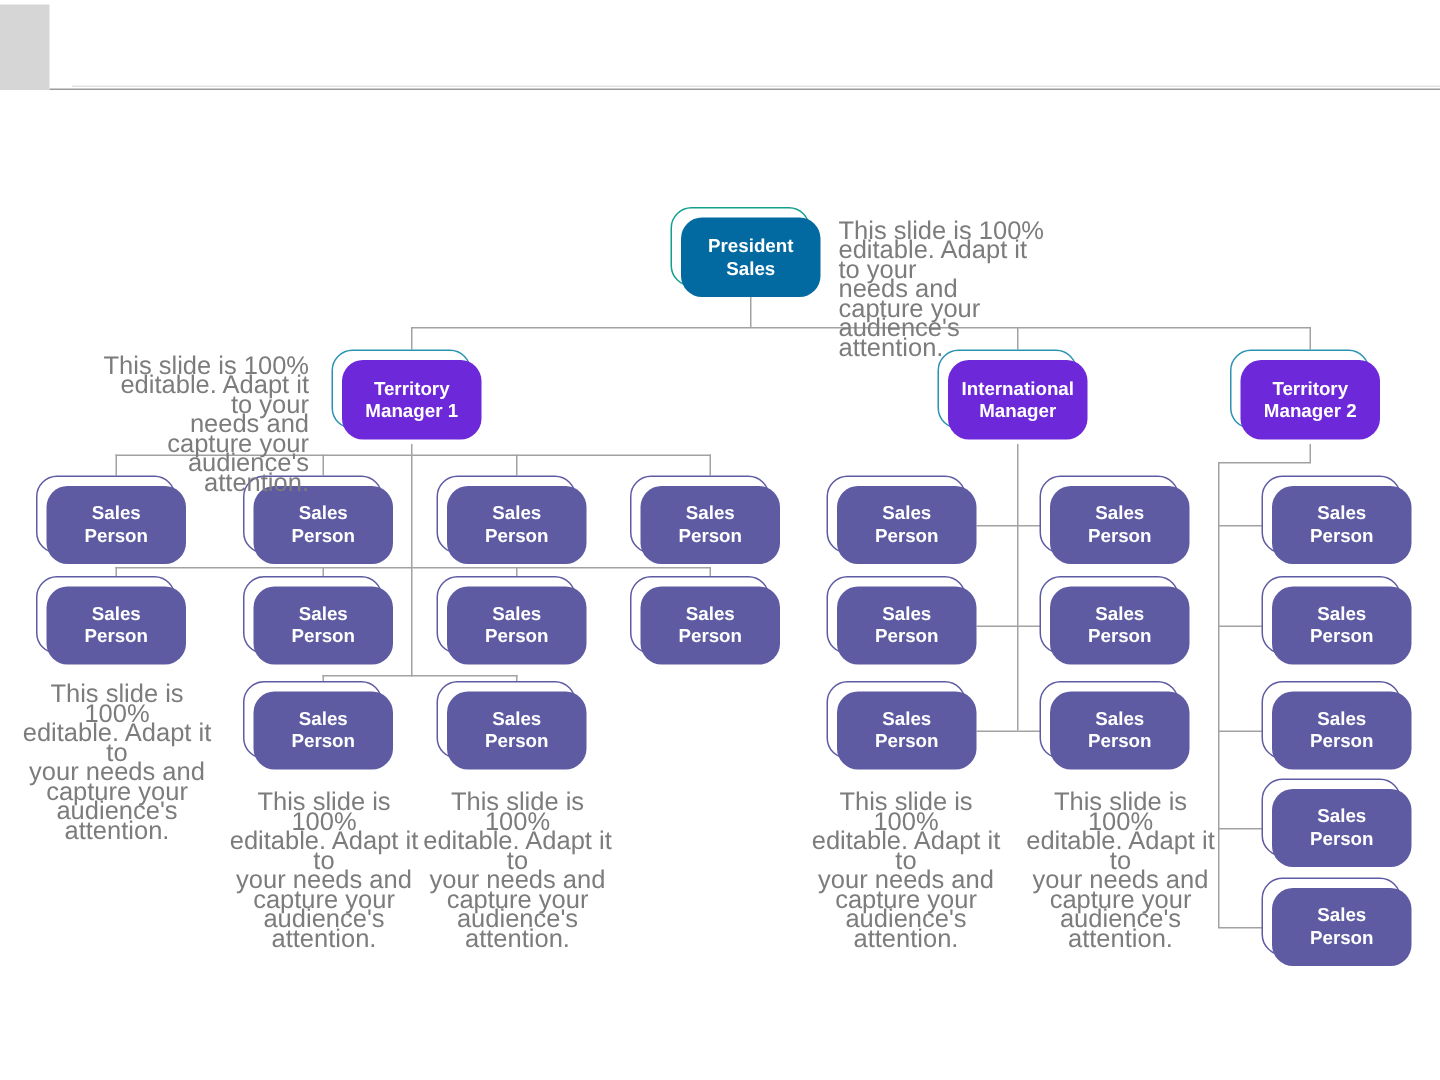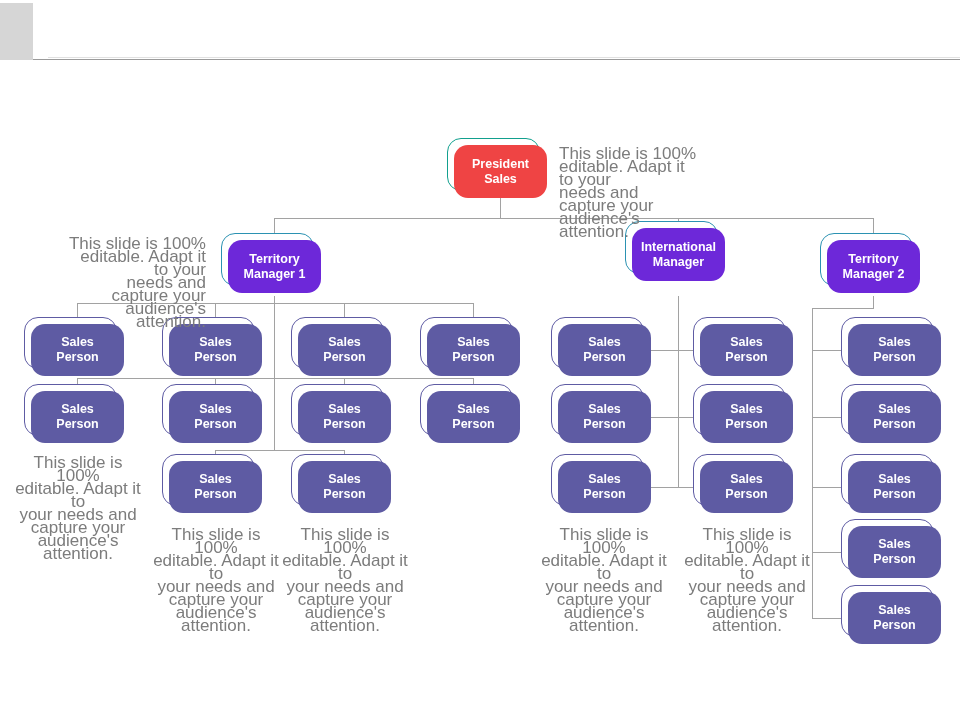--- a/index.html
+++ b/index.html
@@ -23,21 +23,21 @@
   .ghost {
     position:absolute; left:-7px; top:-7px; width:100%; height:100%;
     border:1.5px solid; border-radius:14px; background:#ffffff; box-sizing:border-box;
   }
   .box {
     position:relative; width:100%; height:100%; border-radius:14px;
     color:#ffffff; font-weight:bold; font-size:12.5px; line-height:15px;
     display:flex; align-items:center; justify-content:center; text-align:center;
     white-space:pre-line;
   }
-  .teal   .ghost { border-color:#12a08e; }  .teal   .box { background:#ef4444; }
+  .teal   .ghost { border-color:#12a08e; }  .teal   .box { background:#0369a1; }
   .blue   .ghost { border-color:#2b92b2; }  .blue   .box { background:#6d28d9; }
   .purple .ghost { border-color:#5e5ba3; }  .purple .box { background:#5e5ba3; }
 
   .note {
     position:absolute; color:#7c7c7c; font-size:17px; line-height:13px;
     white-space:pre-line; width:132px; text-align:center;
   }
   .note.left-align  { text-align:left;  width:140px; }
   .note.right-align { text-align:right; width:140px; }
 </style>
@@ -89,21 +89,21 @@
     <div class="ghost"></div>
     <div class="box">President
 Sales</div>
   </div>
 
   <div class="node blue size-mgr" style="left:228px;top:240px">
     <div class="ghost"></div>
     <div class="box">Territory
 Manager 1</div>
   </div>
-  <div class="node blue size-mgr" style="left:632px;top:228px">
+  <div class="node blue size-mgr" style="left:632px;top:240px">
     <div class="ghost"></div>
     <div class="box">International
 Manager</div>
   </div>
   <div class="node blue size-mgr" style="left:827px;top:240px">
     <div class="ghost"></div>
     <div class="box">Territory
 Manager 2</div>
   </div>
 

